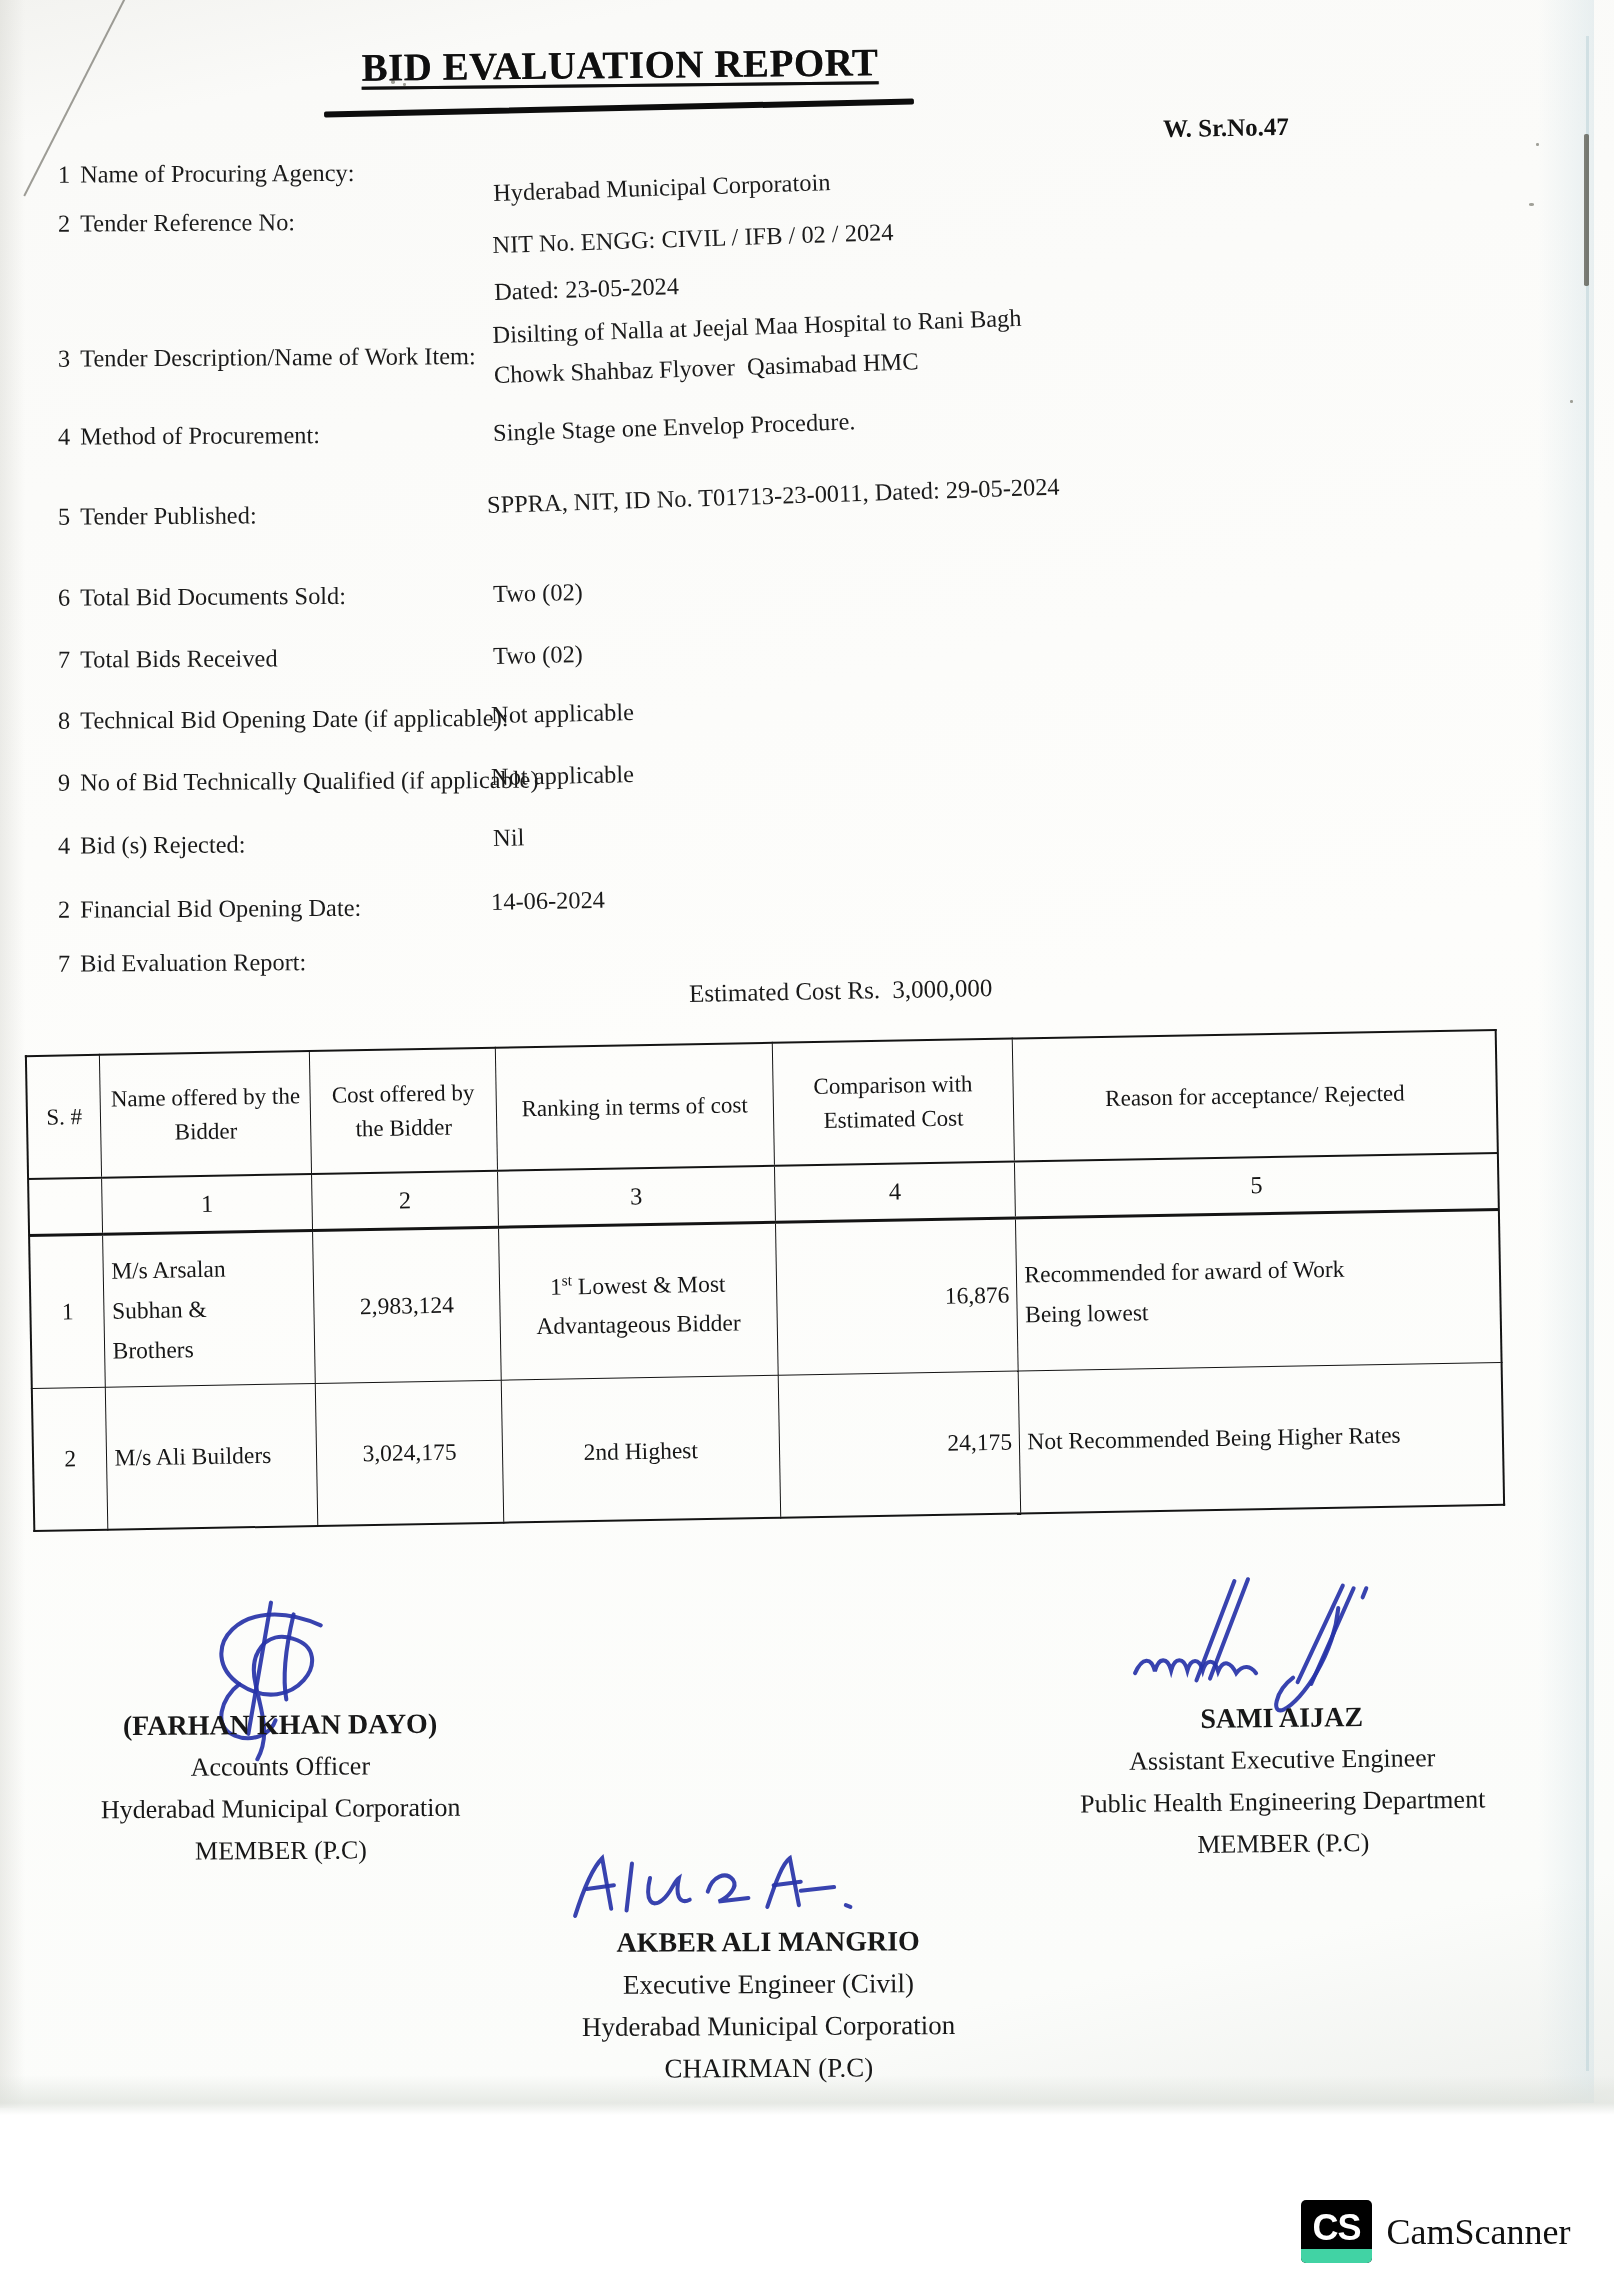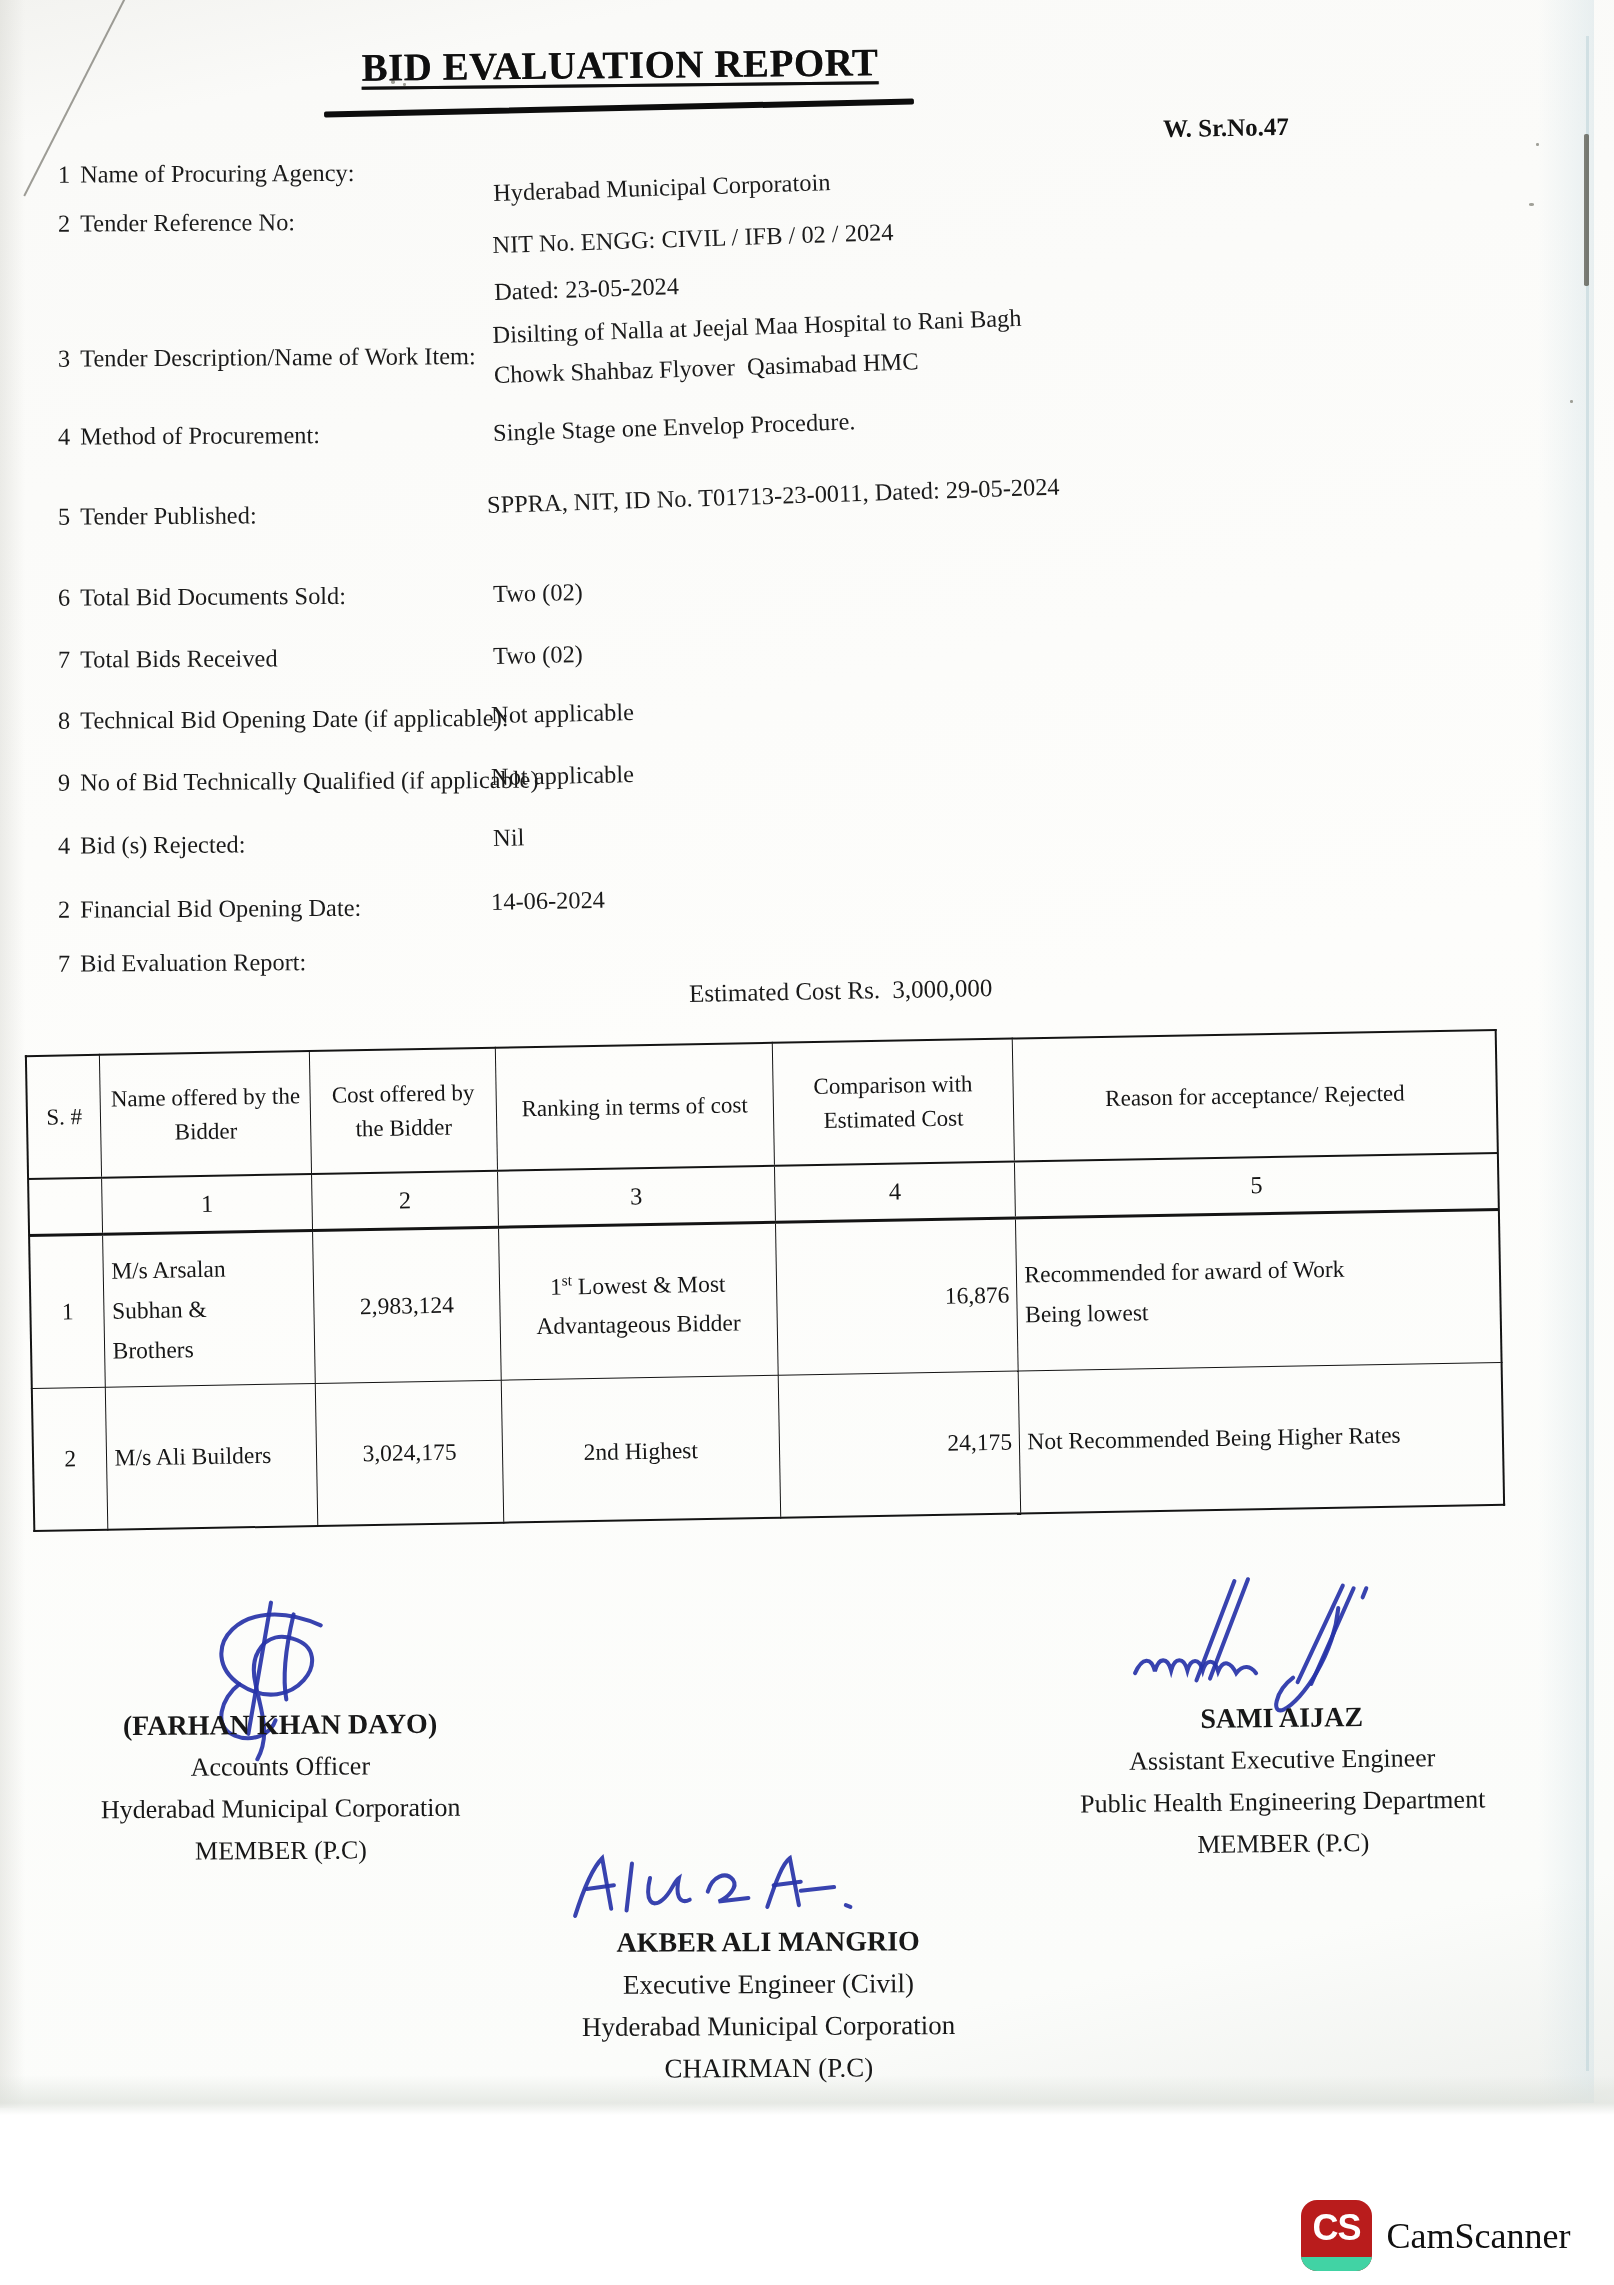--- a/index.html
+++ b/index.html
@@ -79,21 +79,21 @@
   .sig-right { left:975px; top:1697px; width:615px; transform:rotate(-0.7deg); }
   .sig-center { left:461px; top:1921px; width:615px; font-size:27px; transform:rotate(-0.3deg); }
   .sigsvg { position:absolute; }
   .sigsvg path { fill:none; stroke:#2733a8; stroke-width:4.5; stroke-linecap:round; opacity:.92; }
   .svg-farhan { left:185px; top:1598px; }
   .svg-sami { left:1126px; top:1572px; }
   .svg-akber { left:570px; top:1851px; }
 
   
   .footer { position:absolute; left:1301px; top:2200px; display:flex; align-items:center; }
-  .cs-icon { width:71px; height:71px; border-radius:16px; background:#b91c1c; position:relative; overflow:hidden; flex:0 0 auto; }
+  .cs-icon { width:71px; height:63px; border-radius:5px; background:#000000; position:relative; overflow:hidden; flex:0 0 auto; }
   .cs-teal { position:absolute; bottom:0; left:0; right:0; height:13.6px; background:#41d3a4; }
   .cs-mono { position:absolute; top:7.2px; left:0; width:71px; text-align:center; color:#ffffff;
     font-family:"Liberation Sans","DejaVu Sans",sans-serif; font-weight:bold; font-size:36px; letter-spacing:-0.9px; }
   .brand { margin-left:14.5px; font-size:36px; color:#101010; }
 </style>
 </head>
 <body>
 
 <div id="page">
 

